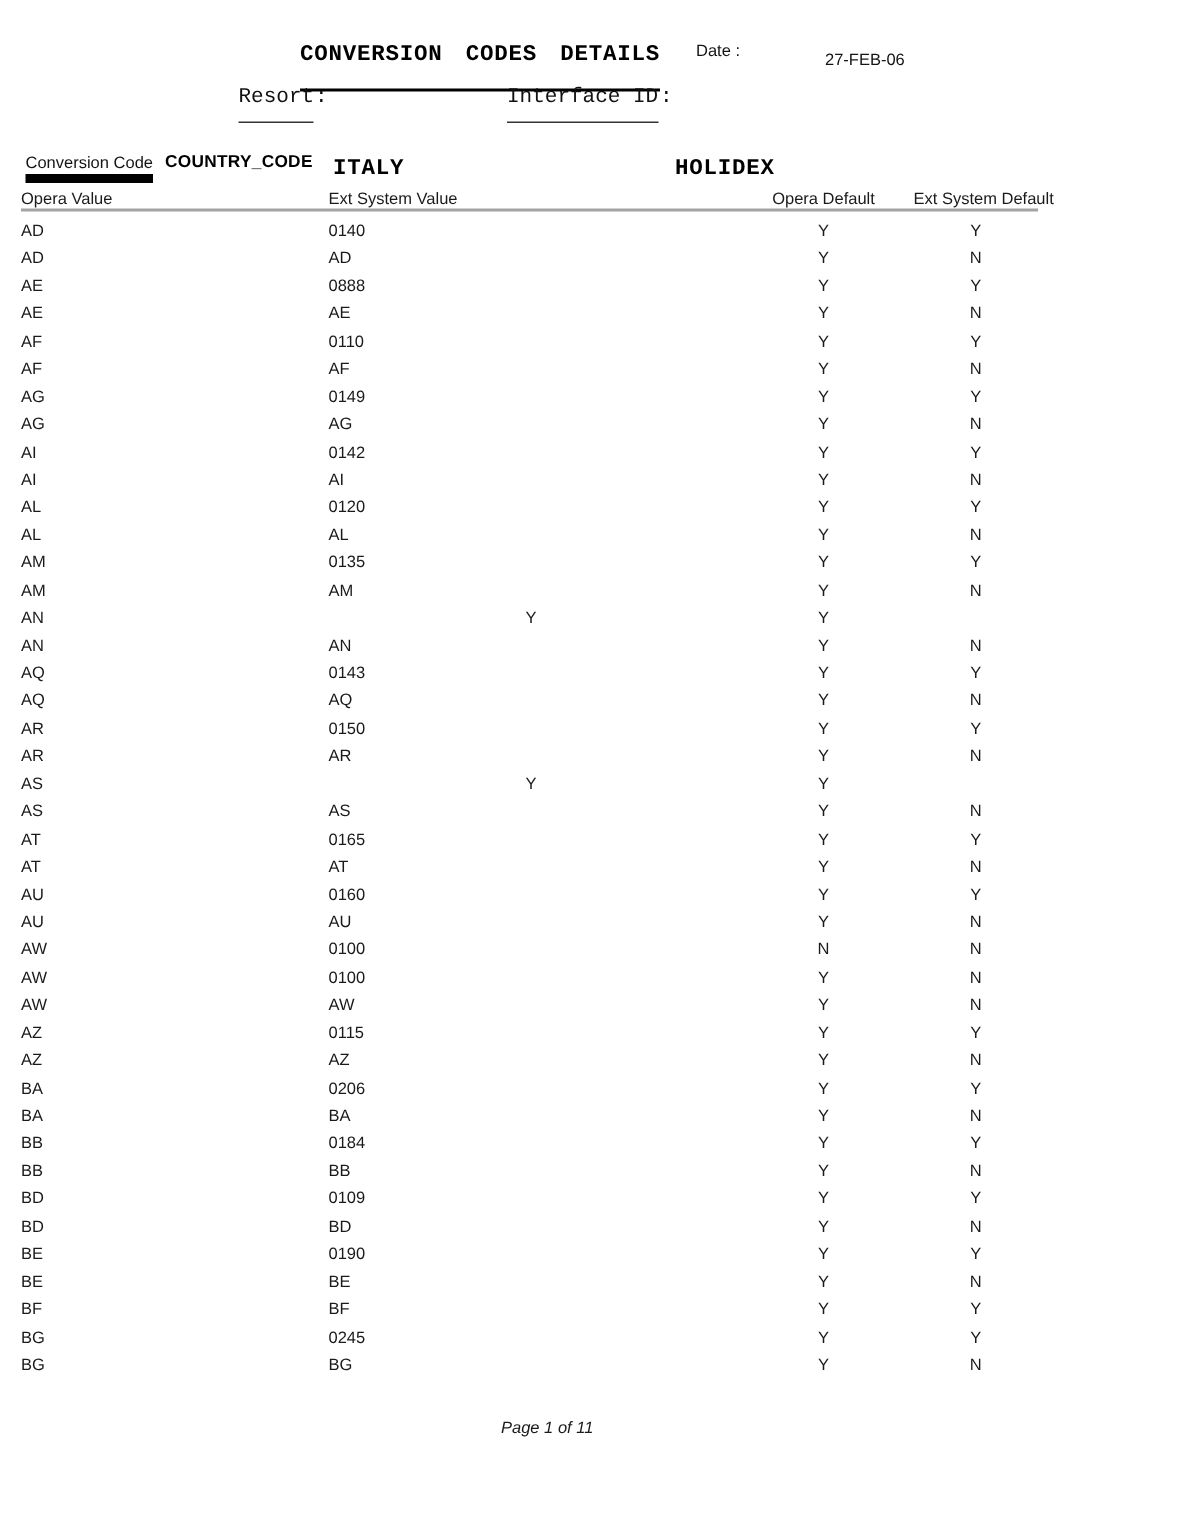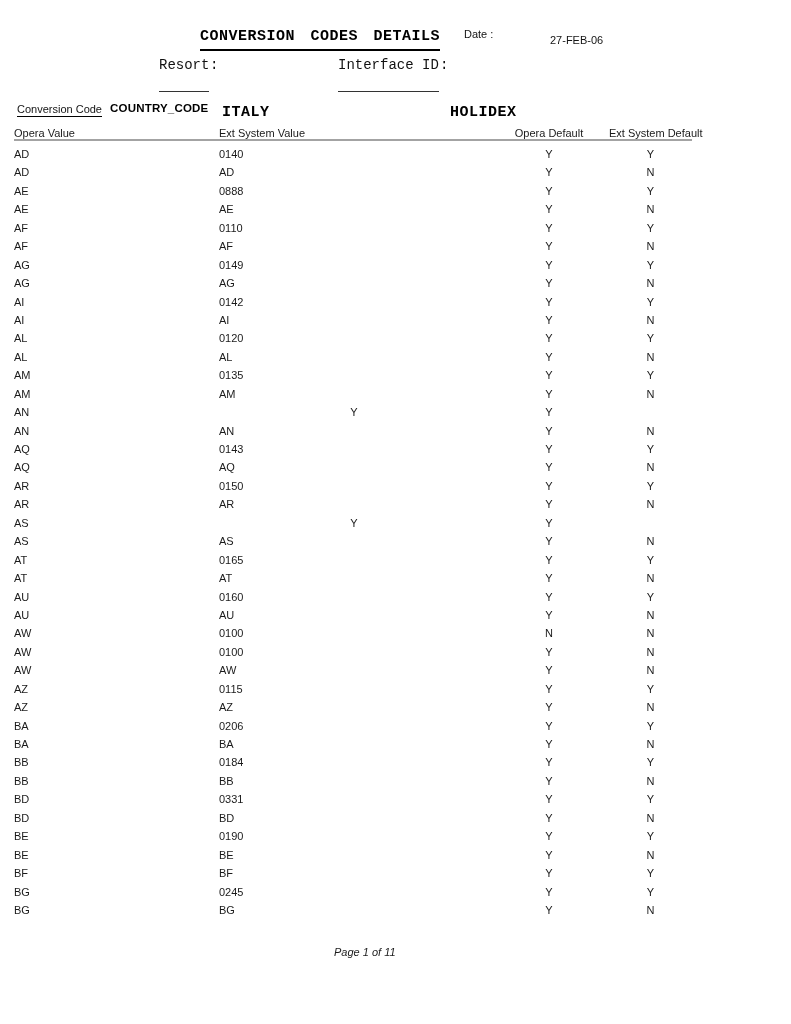--- a/index.html
+++ b/index.html
@@ -21,21 +21,21 @@
     position: absolute;
     left: 200px;
     top: 28px;
     font-family: "Liberation Mono", monospace;
     font-weight: bold;
     font-size: 15px;
     letter-spacing: 0.5px;
     word-spacing: 6px;
     color: #000;
     border-bottom: 2px solid #000;
-    padding-bottom: 4px;
+    padding-bottom: 14px;
     white-space: nowrap;
   }
   .date-label {
     position: absolute;
     left: 464px;
     top: 28px;
     font-size: 11px;
     white-space: nowrap;
   }
   .date-value {
@@ -45,21 +45,21 @@
     font-size: 11px;
     white-space: nowrap;
     margin-left: 44px;
   }
   .mono-label {
     position: absolute;
     font-family: "Liberation Mono", monospace;
     font-size: 14px;
     color: #111;
     border-bottom: 1px solid #333;
-    padding-bottom: 18px;
+    padding-bottom: 8px;
     white-space: nowrap;
   }
   .resort-label    { left: 159px; top: 57px; }
   .interface-label { left: 338px; top: 57px; }
   .mono-colon {
     position: absolute;
     font-family: "Liberation Mono", monospace;
     font-size: 14px;
     color: #111;
     white-space: nowrap;
@@ -77,21 +77,21 @@
     margin-top: 48px;
   }
   .resort-value    { left: 222px; top: 56px; }
   .interface-value { left: 450px; top: 56px; }
   
   .conv-code-label {
     position: absolute;
     left: 17px;
     top: 103px;
     font-size: 11px;
-    border-bottom: 1px solid #000000;
+    border-bottom: 6px solid #000000;
     padding-bottom: 1px;
     white-space: nowrap;
   }
   .conv-code-value {
     position: absolute;
     left: 110px;
     top: 102px;
     font-size: 11.5px;
     font-weight: bold;
     letter-spacing: 0.2px;
@@ -377,21 +377,21 @@
         <div class="tcell center">Y</div>
       </div>
       <div class="trow">
         <div class="tcell">BB</div>
         <div class="tcell">BB</div>
         <div class="tcell center">Y</div>
         <div class="tcell center">N</div>
       </div>
       <div class="trow">
         <div class="tcell">BD</div>
-        <div class="tcell">0331</div>
+        <div class="tcell">0109</div>
         <div class="tcell center">Y</div>
         <div class="tcell center">Y</div>
       </div>
       <div class="trow">
         <div class="tcell">BD</div>
         <div class="tcell">BD</div>
         <div class="tcell center">Y</div>
         <div class="tcell center">N</div>
       </div>
       <div class="trow">

